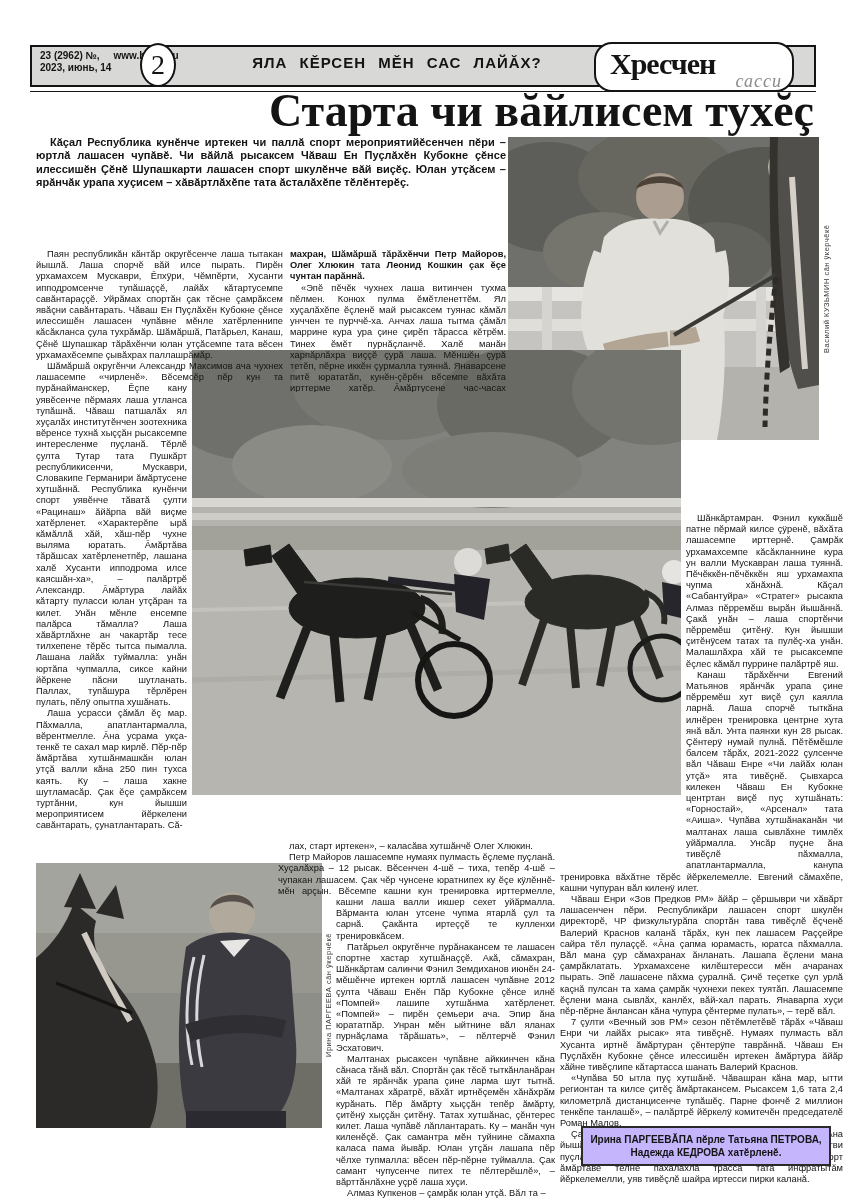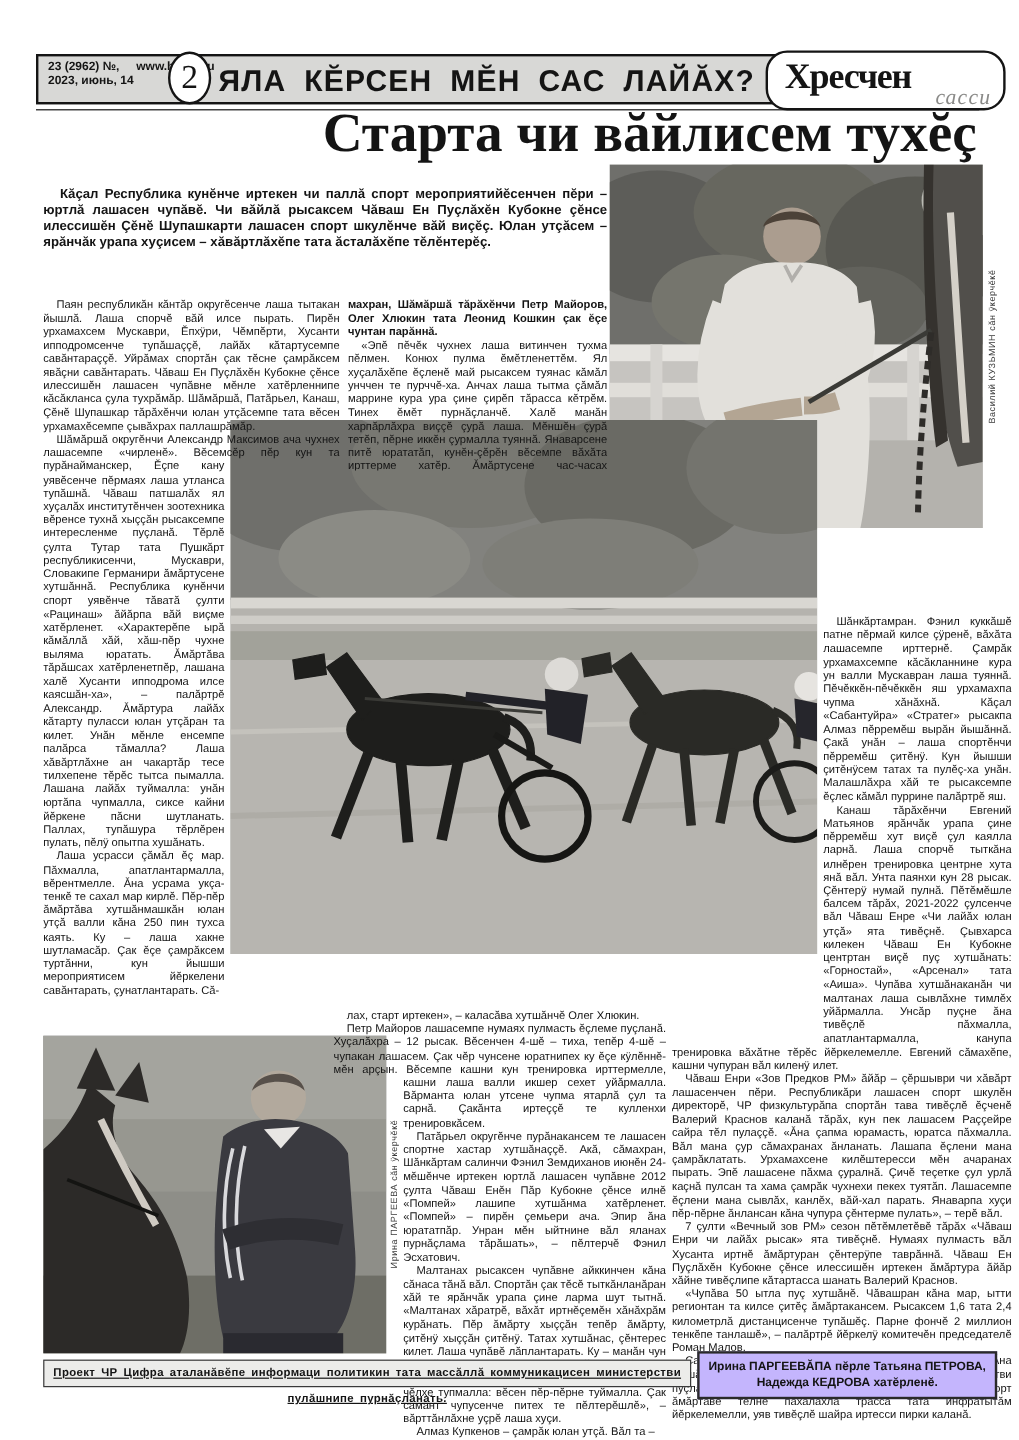--- a/index.html
+++ b/index.html
@@ -9,33 +9,33 @@
   
   .masthead{position:absolute;left:30px;top:45px;width:786px;height:42px;
             background:#d8d8d6;border:2px solid #141414;box-sizing:border-box;}
   .masthead-underline{position:absolute;left:30px;top:91px;width:786px;height:1px;background:#141414;}
   .issue-info{position:absolute;left:8px;top:3px;font-size:10px;font-weight:bold;line-height:12px;white-space:nowrap;}
   .issue-info .site{margin-left:14px;}
   .page-circle{position:absolute;left:108px;top:-4px;width:36px;height:44px;background:#fff;
                border:2px solid #141414;border-radius:50%;text-align:center;box-sizing:border-box;}
   .page-circle span{font-family:"Liberation Serif",serif;font-size:28px;line-height:40px;}
   .masthead-headline{position:absolute;left:150px;top:7px;width:430px;text-align:center;
-                     font-size:25px;font-weight:bold;letter-spacing:1px;word-spacing:7px;white-space:nowrap;}
-  .logo-box{position:absolute;left:606px;top:-5px;width:200px;height:50px;background:#fff;
+                     font-size:15px;font-weight:bold;letter-spacing:1px;word-spacing:7px;white-space:nowrap;}
+  .logo-box{position:absolute;left:562px;top:-5px;width:200px;height:50px;background:#fff;
             border:2px solid #141414;border-radius:18px;box-sizing:border-box;}
   .logo-main{position:absolute;left:14px;top:3px;font-family:"Liberation Serif",serif;
              font-weight:bold;font-size:30px;letter-spacing:-1px;}
   .logo-sub{position:absolute;right:10px;bottom:-2px;font-family:"Liberation Serif",serif;
             font-style:italic;font-weight:normal;font-size:18px;color:#8a8a88;letter-spacing:1px;}
 
   
   .article-title{position:absolute;left:34px;top:84px;width:780px;
                  font-family:"Liberation Serif",serif;font-weight:bold;font-size:46px;
                  letter-spacing:0px;white-space:nowrap;text-align:right;}
-  .lede{position:absolute;left:36px;top:156px;width:470px;height:62px;overflow:hidden;
+  .lede{position:absolute;left:36px;top:136px;width:470px;height:62px;overflow:hidden;
         font-size:11px;line-height:13.4px;font-weight:bold;text-align:justify;text-indent:14px;}
 
   
   .col{position:absolute;font-size:9.3px;line-height:11.2px;text-align:justify;overflow:hidden;margin-top:42px;}
   .para{margin:0;text-indent:11px;}
   .no-first-indent .para:first-child{text-indent:0;font-weight:bold;}
   .col1{left:36px;top:207px;width:247px;height:588px;}
   .col2{left:290px;top:207px;width:216px;height:143px;}
   .colmid{left:278px;top:799px;width:277px;height:386px;}
   .colright{left:560px;top:471px;width:283px;height:692px;}
@@ -220,21 +220,18 @@
   <div class="col colright no-first-indent">
     <div class="spacer-l"></div>
   <p class="para">Шăнкăртамран. Фэнил куккăшĕ патне пĕрмай килсе çÿренĕ, вăхăта лашасемпе ирттернĕ. Çамрăк урхамахсемпе кăсăкланнине кура ун валли Мускавран лаша туяннă. Пĕчĕккĕн-пĕчĕккĕн яш урхамахпа чупма хăнăхнă. Кăçал «Сабантуйра» «Стратег» рысакпа Алмаз пĕрремĕш вырăн йышăннă. Çакă унăн – лаша спортĕнчи пĕрремĕш çитĕнÿ. Кун йышши çитĕнÿсем татах та пулĕç-ха унăн. Малашлăхра хăй те рысаксемпе ĕçлес кăмăл пуррине палăртрĕ яш.</p>
       <p class="para">Канаш тăрăхĕнчи Евгений Матьянов ярăнчăк урапа çине пĕрремĕш хут виçĕ çул каялла ларнă. Лаша спорчĕ тыткăна илнĕрен тренировка центрне хута янă вăл. Унта паянхи кун 28 рысак. Çĕнтерÿ нумай пулнă. Пĕтĕмĕшле балсем тăрăх, 2021-2022 çулсенче вăл Чăваш Енре «Чи лайăх юлан утçă» ята тивĕçнĕ. Çывхарса килекен Чăваш Ен Кубокне центртан виçĕ пуç хутшăнать: «Горностай», «Арсенал» тата «Аиша». Чупăва хутшăнаканăн чи малтанах лаша сывлăхне тимлĕх уйăрмалла. Унсăр пуçне ăна тивĕçлĕ пăхмалла, апатлантармалла, канупа тренировка вăхăтне тĕрĕс йĕркелемелле. Евгений сăмахĕпе, кашни чупуран вăл киленÿ илет.</p>
       <p class="para">Чăваш Енри «Зов Предков РМ» ăйăр – çĕршыври чи хăвăрт лашасенчен пĕри. Республикăри лашасен спорт шкулĕн директорĕ, ЧР физкультурăпа спортăн тава тивĕçлĕ ĕçченĕ Валерий Краснов каланă тăрăх, кун пек лашасем Раççейре сайра тĕл пулаççĕ. «Ăна çапма юрамасть, юратса пăхмалла. Вăл мана çур сăмахранах ăнланать. Лашапа ĕçлени мана çамрăклатать. Урхамахсене килĕштересси мĕн ачаранах пырать. Эпĕ лашасене пăхма çуралнă. Çичĕ теçетке çул урлă каçнă пулсан та хама çамрăк чухнехи пекех туятăп. Лашасемпе ĕçлени мана сывлăх, канлĕх, вăй-хал парать. Янаварпа хуçи пĕр-пĕрне ăнлансан кăна чупура çĕнтерме пулать», – терĕ вăл.</p>
       <p class="para">7 çулти «Вечный зов РМ» сезон пĕтĕмлетĕвĕ тăрăх «Чăваш Енри чи лайăх рысак» ята тивĕçнĕ. Нумаях пулмасть вăл Хусанта иртнĕ ăмăртуран çĕнтерÿпе таврăннă. Чăваш Ен Пуçлăхĕн Кубокне çĕнсе илессишĕн иртекен ăмăртура ăйăр хăйне тивĕçлипе кăтартасса шанать Валерий Краснов.</p>
       <p class="para">«Чупăва 50 ытла пуç хутшăнĕ. Чăвашран кăна мар, ытти регионтан та килсе çитĕç ăмăртакансем. Рысаксем 1,6 тата 2,4 километрлă дистанцисенче тупăшĕç. Парне фончĕ 2 миллион тенкĕпе танлашĕ», – палăртрĕ йĕркелÿ комитечĕн председателĕ Роман Малов.</p>
       <p class="para">Çак кун пулас ипподром проект эскизне те пахалĕç. Ăна йышăнсан çитес çул Çĕнĕ Шупашкарта унăн строительстви пуçланмалла. ЧР ял хуçалăх министрĕ Сергей Артамонов спорт ăмăртăвĕ тĕлне пахалăхлă трасса тата инфратытăм йĕркелемелли, уяв тивĕçлĕ шайра иртесси пирки каланă.</p>
     </div>
 
-  <div class="footer-note">
-    <span>Проект ЧР Цифра аталанăвĕпе информаци политикин тата массăллă коммуникацисен министерстви пулăшнипе пурнăçланать.</span>
-  </div>
   <div class="credit-box">
     <div>Ирина ПАРГЕЕВĂПА пĕрле Татьяна ПЕТРОВА,</div>
     <div>Надежда КЕДРОВА хатĕрленĕ.</div>
   </div>
 
 </div>
 
 </body></html>

